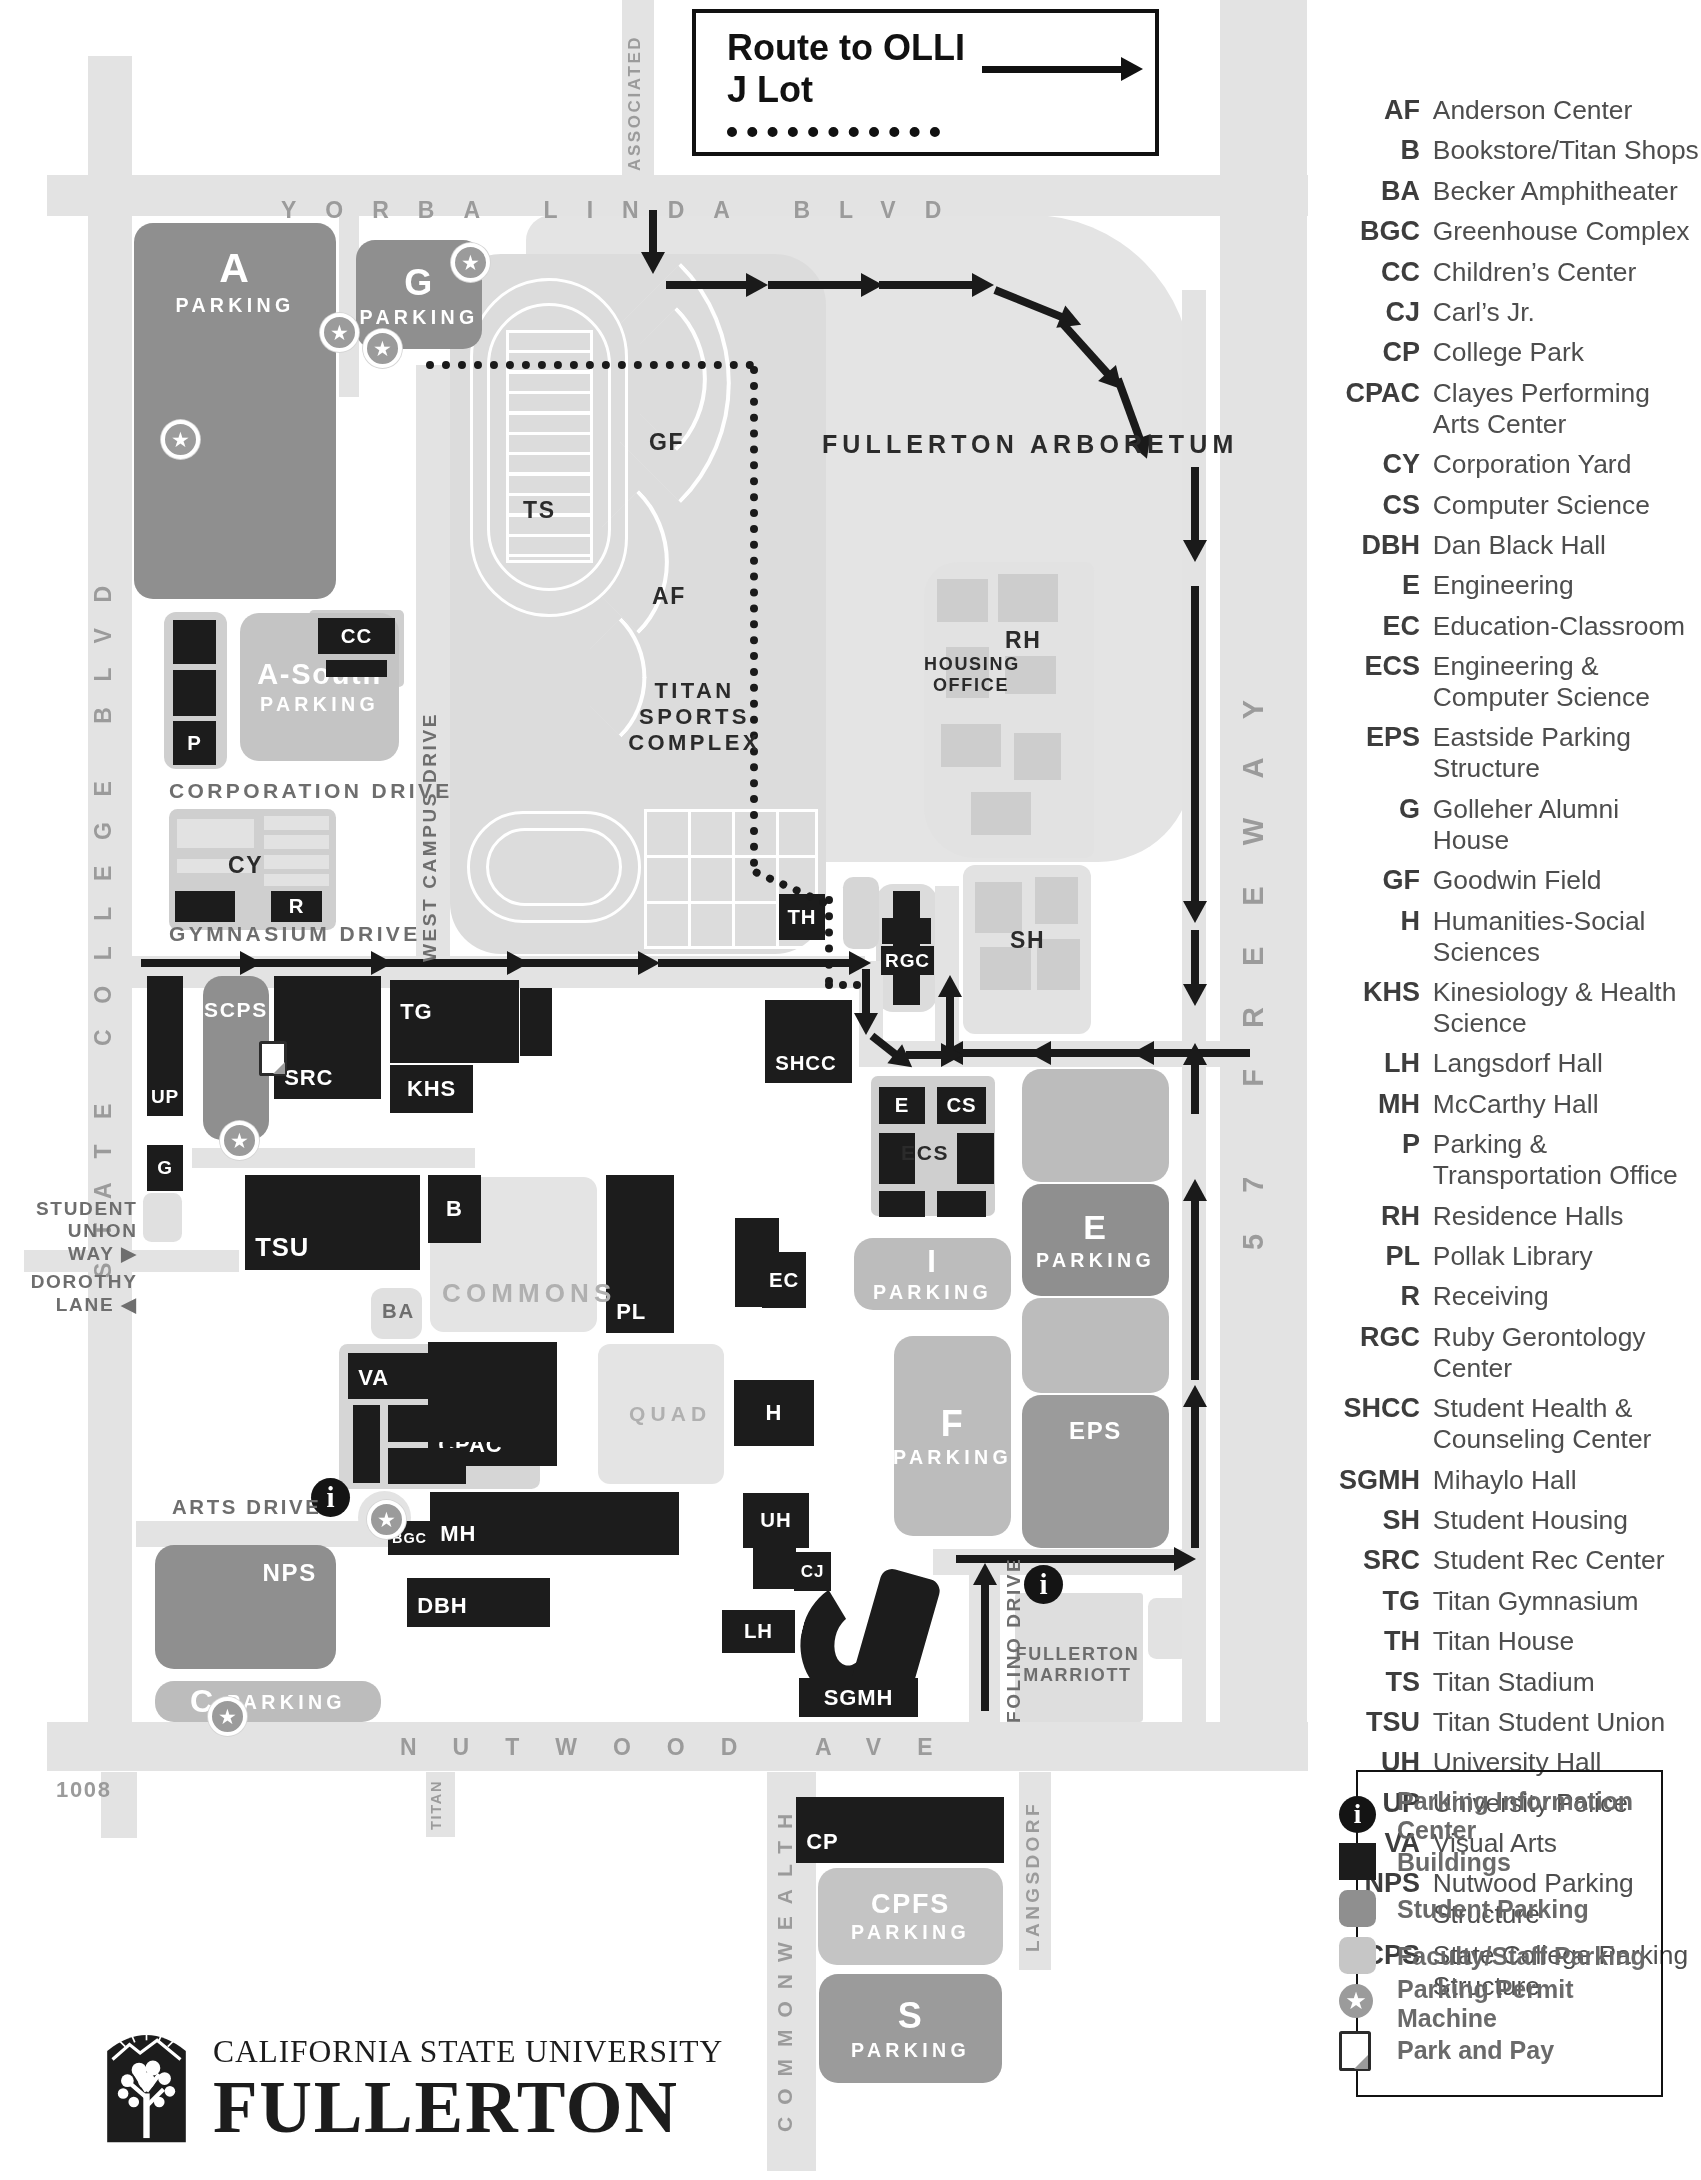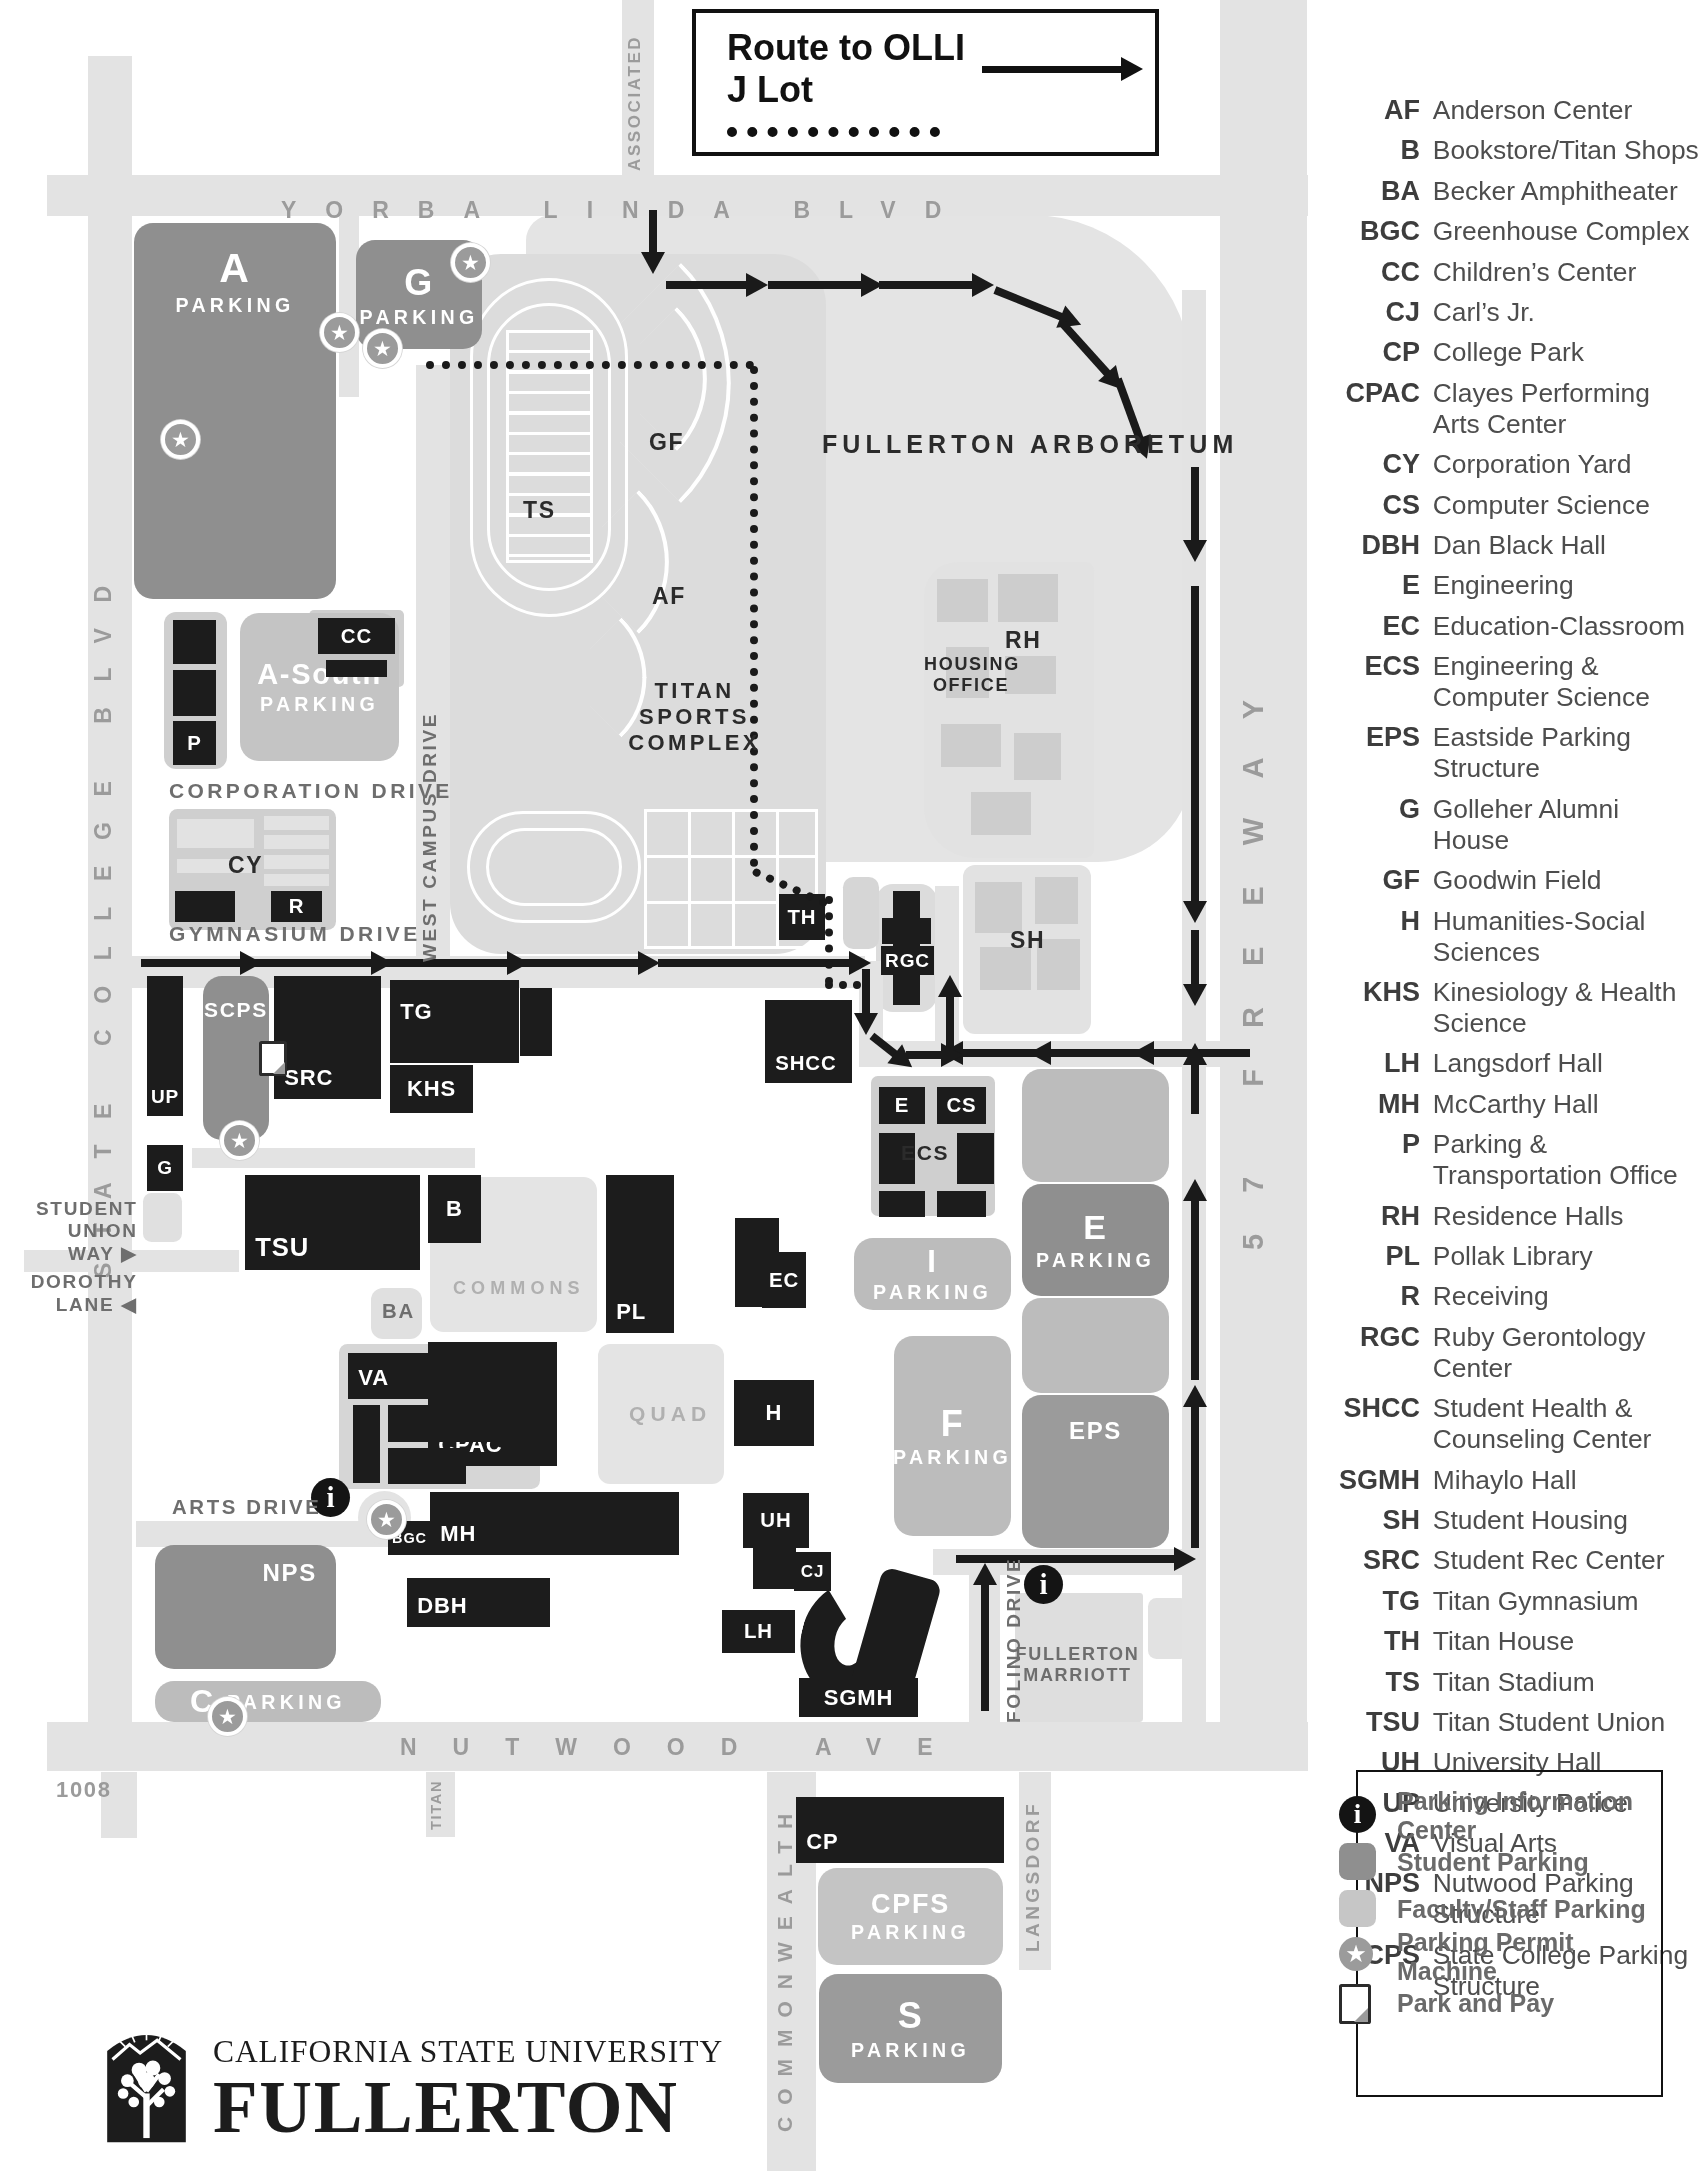--- a/index.html
+++ b/index.html
@@ -314,21 +314,21 @@
       <div class="lab blk" style="left: 523px; top: 497px; font-size: 23px; letter-spacing: 1.7px;">TS</div>
       <div class="lab blk" style="left: 649px; top: 429px; font-size: 23px; letter-spacing: 1.7px;">GF</div>
       <div class="lab blk" style="left: 652px; top: 583px; font-size: 23px; letter-spacing: 1.7px;">AF</div>
       <div class="lab blk" style="left: 1005px; top: 627px; font-size: 23px; letter-spacing: 1.7px;">RH</div>
       <div class="lab blk pre" style="left: 924px; top: 654px; font-size: 18px; letter-spacing: 1.7px; width: 94px; white-space: pre-line;">HOUSING
 OFFICE</div>
       <div class="lab blk" style="left: 1010px; top: 927px; font-size: 23px; letter-spacing: 1.7px;">SH</div>
       <div class="lab blk" style="left: 228px; top: 852px; font-size: 23px; letter-spacing: 1.7px;">CY</div>
       <div class="lab blk" style="left: 901px; top: 1141px; font-size: 21px; letter-spacing: 1.7px;">ECS</div>
       <div class="lab dk" style="left: 382px; top: 1300px; font-size: 20.4px; letter-spacing: 1.7px;">BA</div>
-      <div class="lab lt" style="left: 453px; top: 1278px; font-size: 18px; letter-spacing: 5.1px;">COMMONS</div>
+      <div class="lab lt" style="left: 442px; top: 1278px; font-size: 26px; letter-spacing: 5.1px;">COMMONS</div>
       <div class="lab lt" style="left: 629px; top: 1402px; font-size: 21px; letter-spacing: 5.1px;">QUAD</div>
       <div class="lab dk pre" style="left: 1005px; top: 1644px; font-size: 18px; letter-spacing: 1.7px; width: 145px; white-space: pre-line;">FULLERTON
 MARRIOTT</div>
     </div>
 
   <div id="route-legend">
     <div class="rl-row">
       <span>Route to OLLI J Lot</span>
       <span class="rl-arrow"></span>
     </div>
@@ -497,20 +497,26 @@
         <div class="bi-name">State College Parking
 Structure</div>
       </div>
     </div>
   <div id="maplegend">
       <div class="ml-row" style="">
         <div class="ml-ic" style="">
           <div class="ic-info">i</div>
         </div>
         <div class="ml-lab">Parking Information Center</div>
+      </div>
+      <div class="ml-row" style="">
+        <div class="ml-ic" style="">
+          <div class="ic-bld"></div>
+        </div>
+        <div class="ml-lab">Buildings</div>
       </div>
       <div class="ml-row" style="">
         <div class="ml-ic" style="">
           <div class="ic-stu"></div>
         </div>
         <div class="ml-lab">Student Parking</div>
       </div>
       <div class="ml-row" style="">
         <div class="ml-ic" style="">
           <div class="ic-staff"></div>

